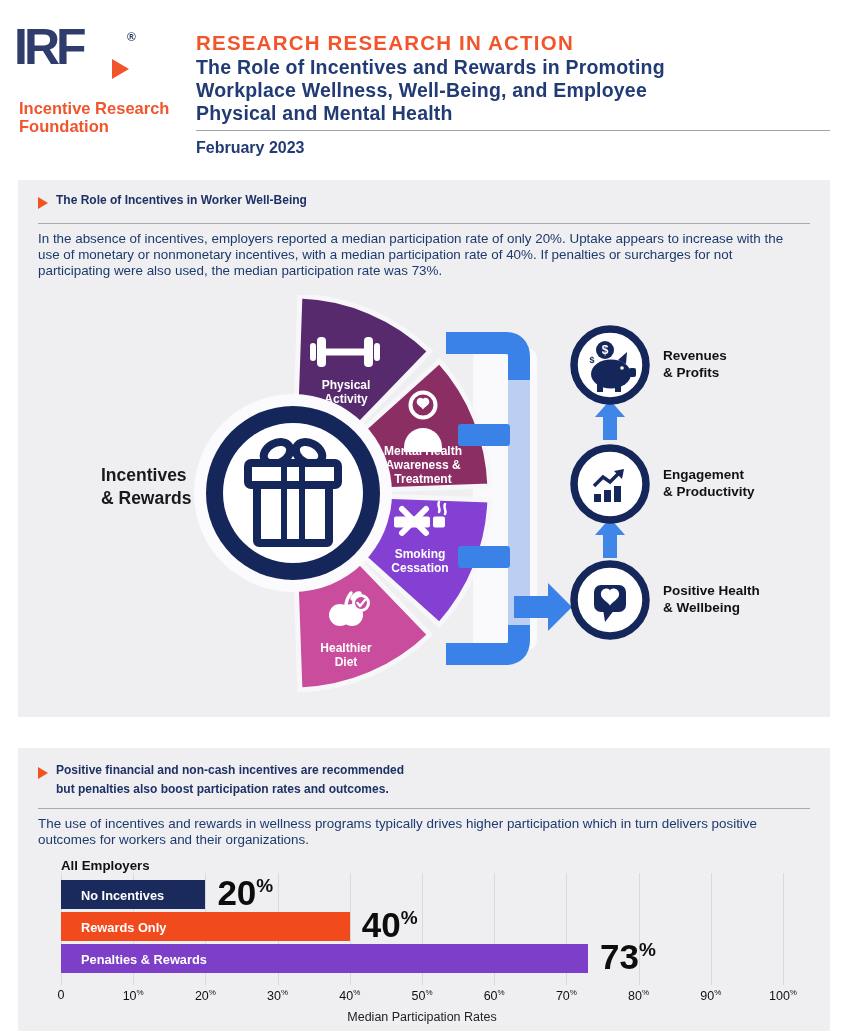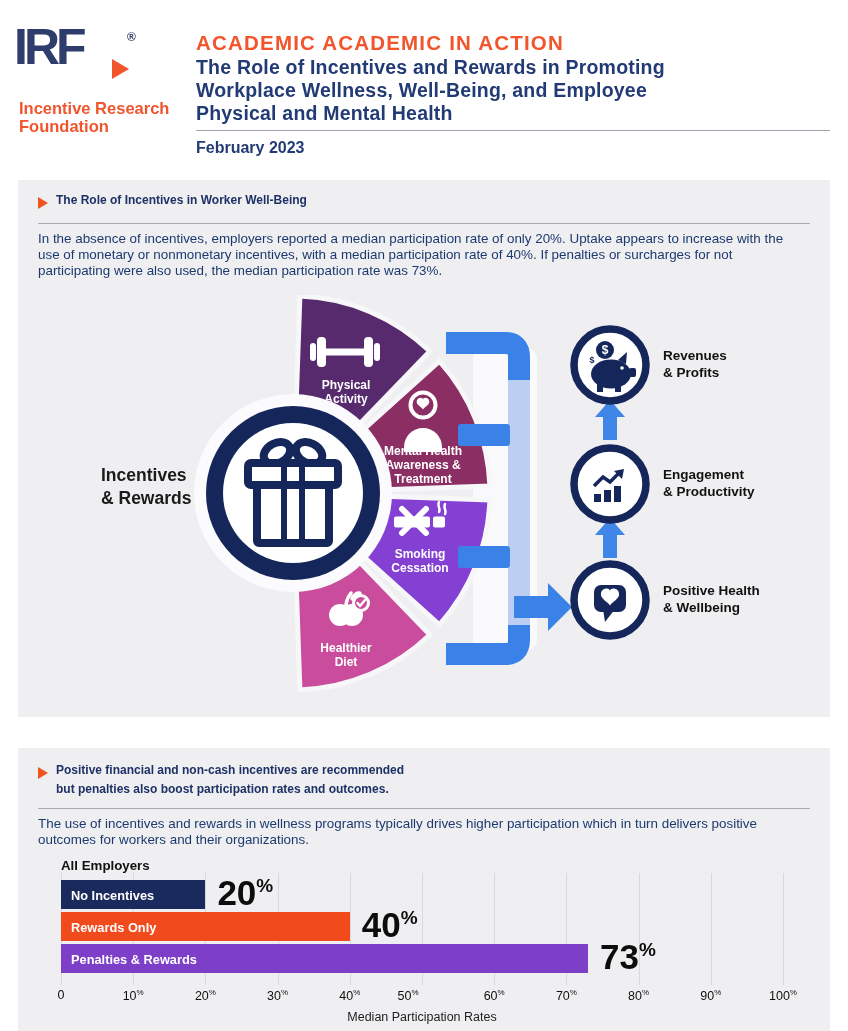--- a/index.html
+++ b/index.html
@@ -30,37 +30,37 @@
   .bullet{width:0;height:0;border-left:10px solid #F0541F;border-top:6px solid transparent;border-bottom:6px solid transparent;}
   .sec-heading{font-size:12px;font-weight:700;color:#1E3166;}
   .sec-divider{left:20px;width:772px;height:1px;background:#A6ABB3;}
   .sec-body{font-size:13.4px;color:#1C3A6E;line-height:16px;}
 
   
   .chart-title{left:43px;top:110px;font-size:13.3px;font-weight:800;color:#111;}
   .plot{left:43px;top:125px;width:745px;height:160px;}
   .gridline{position:absolute;top:0;width:1px;height:112px;background:#D9D9DC;}
   .bar{position:absolute;left:0;height:29px;line-height:29px;}
-  .bar-label{color:#fff;font-size:12.8px;font-weight:700;padding-left:10px;white-space:nowrap;}
+  .bar-label{color:#fff;font-size:12.8px;font-weight:700;padding-left:20px;white-space:nowrap;}
   .bar-value{position:absolute;font-size:35px;font-weight:800;color:#0d0d0d;line-height:38px;white-space:nowrap;}
   .vsup{font-size:19px;font-weight:800;position:relative;top:-13px;}
   .ticks{left:43px;top:240px;width:745px;height:16px;}
   .tick{position:absolute;transform:translateX(-50%);font-size:12.5px;color:#111;white-space:nowrap;}
   .tsup{font-size:8px;vertical-align:super;}
   .xlabel{left:43px;top:262px;width:722px;text-align:center;font-size:12.5px;color:#222;}
 </style>
 </head>
 <body>
 
 <div class="abs logo-mark">IRF</div>
 <div class="abs logo-reg">®</div>
 <div class="abs logo-tri"></div>
 <div class="abs logo-org1">Incentive Research</div>
 <div class="abs logo-org2">Foundation</div>
-<div class="abs kicker">ACADEMIC ACADEMIC IN ACTION</div>
+<div class="abs kicker">RESEARCH RESEARCH IN ACTION</div>
 <div class="abs title-line title-l1">The Role of Incentives and Rewards in Promoting</div>
 <div class="abs title-line title-l2">Workplace Wellness, Well-Being, and Employee</div>
 <div class="abs title-line title-l3">Physical and Mental Health</div>
 <div class="abs hdr-divider"></div>
 <div class="abs hdr-date">February 2023</div>
 
 <div class="abs card card1">
   <div class="abs bullet" style="left:20px;top:17px;"></div>
   <div class="abs sec-heading" style="left:38px;top:13px;">The Role of Incentives in Worker Well-Being</div>
   <div class="abs sec-divider" style="top:43px;"></div>
@@ -215,21 +215,21 @@
       <div class="bar-value" style="left: 300.8px; top: 33px;">40<span class="vsup">%</span></div>
       <div class="bar" style="top: 71px; width: 527.06px; background: rgb(125, 63, 200);"><span class="bar-label">Penalties &amp; Rewards</span></div>
       <div class="bar-value" style="left: 539.06px; top: 65px;">73<span class="vsup">%</span></div>
     </div>
   <div class="abs ticks">
       <div class="tick" style="left: 0px;">0</div>
       <div class="tick" style="left: 72.2px;">10<span class="tsup">%</span></div>
       <div class="tick" style="left: 144.4px;">20<span class="tsup">%</span></div>
       <div class="tick" style="left: 216.6px;">30<span class="tsup">%</span></div>
       <div class="tick" style="left: 288.8px;">40<span class="tsup">%</span></div>
-      <div class="tick" style="left: 347px;">50<span class="tsup">%</span></div>
+      <div class="tick" style="left: 361px;">50<span class="tsup">%</span></div>
       <div class="tick" style="left: 433.2px;">60<span class="tsup">%</span></div>
       <div class="tick" style="left: 505.4px;">70<span class="tsup">%</span></div>
       <div class="tick" style="left: 577.6px;">80<span class="tsup">%</span></div>
       <div class="tick" style="left: 649.8px;">90<span class="tsup">%</span></div>
       <div class="tick" style="left: 722px;">100<span class="tsup">%</span></div>
     </div>
   <div class="abs xlabel">Median Participation Rates</div>
 </div>
 
 </body></html>

